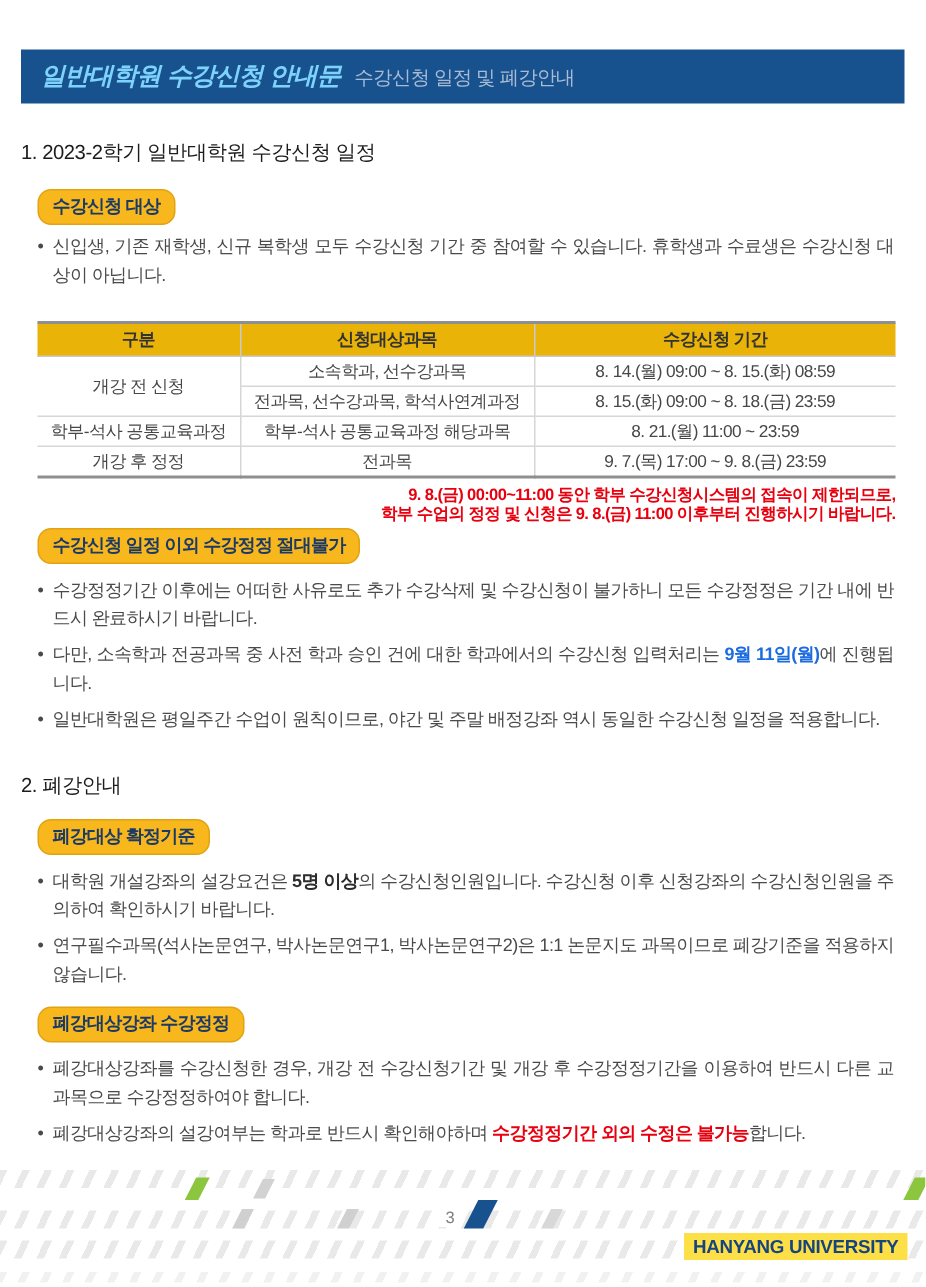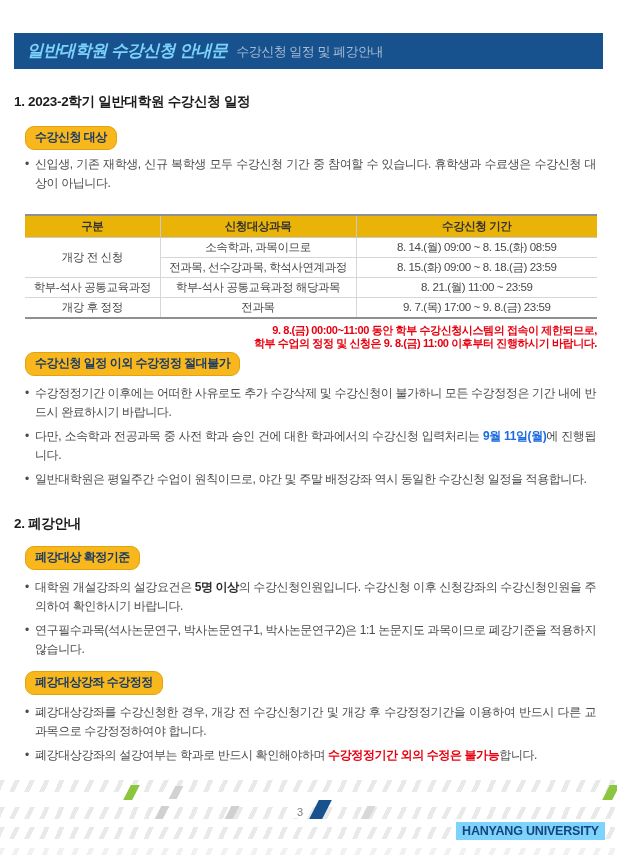--- a/index.html
+++ b/index.html
@@ -9,21 +9,21 @@
 
   
   .header-bar {
     margin:33px 14px 0 14px; height:36px; background:#17528F;
     display:flex; align-items:center; gap:9px; padding-left:13px;
   }
   .header-title { color:#7dd3fc; font-weight:700; font-size:16.5px; letter-spacing:-0.5px;font-style:italic; }
   .header-subtitle { color:#A8BBD3; font-size:13px; letter-spacing:-0.5px; padding-top:2px; }
 
   
-  .sec-heading { margin:24px 14px 0 14px; font-size:13.5px; font-weight:700; color:#1c1c1c; letter-spacing:-0.3px; }
+  .sec-heading { margin:24px 14px 0 14px; font-size:13.5px; font-weight:400; color:#1c1c1c; letter-spacing:-0.3px; }
 
   
   .badge {
     display:inline-block; margin-left:25px; background:#F7B71D; border:1.5px solid #E2A312;
     border-radius:9px; padding:2px 9px 3px 9px; color:#1B3A66; font-weight:700;
     font-size:12px; letter-spacing:-0.5px;
   }
 
   
   .bullet {
@@ -74,21 +74,21 @@
   .accent { position:absolute; transform:skewX(-27deg); }
   .a-green1 { left:127px; top:5px;  width:9px;  height:15px; background:#8CC63E; }
   .a-gray1  { left:172px; top:6px;  width:8px;  height:13px; background:#d2d2d2; }
   .a-green2 { left:606px; top:5px;  width:10px; height:15px; background:#8CC63E; }
   .a-gray2  { left:158px; top:26px; width:8px;  height:13px; background:#d0d0d0; }
   .a-gray3  { left:228px; top:26px; width:8px;  height:13px; background:#d0d0d0; }
   .a-navy   { left:314px; top:20px; width:13px; height:19px; background:#17528F; }
   .a-gray4  { left:364px; top:26px; width:8px;  height:13px; background:#d8d8d8; }
   .page-num { position:absolute; left:293px; top:26px; background:#ffffff; padding:0 4px;
     font-size:11px; color:#7d7d7d; }
-  .univ { position:absolute; right:12px; top:42px; background:#7dd3fc; padding:2px 6px;
+  .univ { position:absolute; right:12px; top:42px; background:#fde047; padding:2px 6px;
     font-size:12.5px; font-weight:700; color:#17447E; letter-spacing:-0.2px; }
 </style>
 </head>
 <body>
 
 <div class="page">
 
   <div class="header-bar">
     <span class="header-title">일반대학원 수강신청 안내문</span>
     <span class="header-subtitle">수강신청 일정 및 폐강안내</span>
@@ -106,21 +106,21 @@
     <thead>
       <tr>
         <th class="col-cat">구분</th>
         <th class="col-sub">신청대상과목</th>
         <th>수강신청 기간</th>
       </tr>
     </thead>
     <tbody>
       <tr>
         <td rowspan="2">개강 전 신청</td>
-        <td>소속학과, 과목이므로</td>
+        <td>소속학과, 선수강과목</td>
         <td>8. 14.(월) 09:00 ~ 8. 15.(화) 08:59</td>
       </tr>
       <tr>
         <td>전과목, 선수강과목, 학석사연계과정</td>
         <td>8. 15.(화) 09:00 ~ 8. 18.(금) 23:59</td>
       </tr>
       <tr>
         <td>학부-석사 공통교육과정</td>
         <td>학부-석사 공통교육과정 해당과목</td>
         <td>8. 21.(월) 11:00 ~ 23:59</td>

